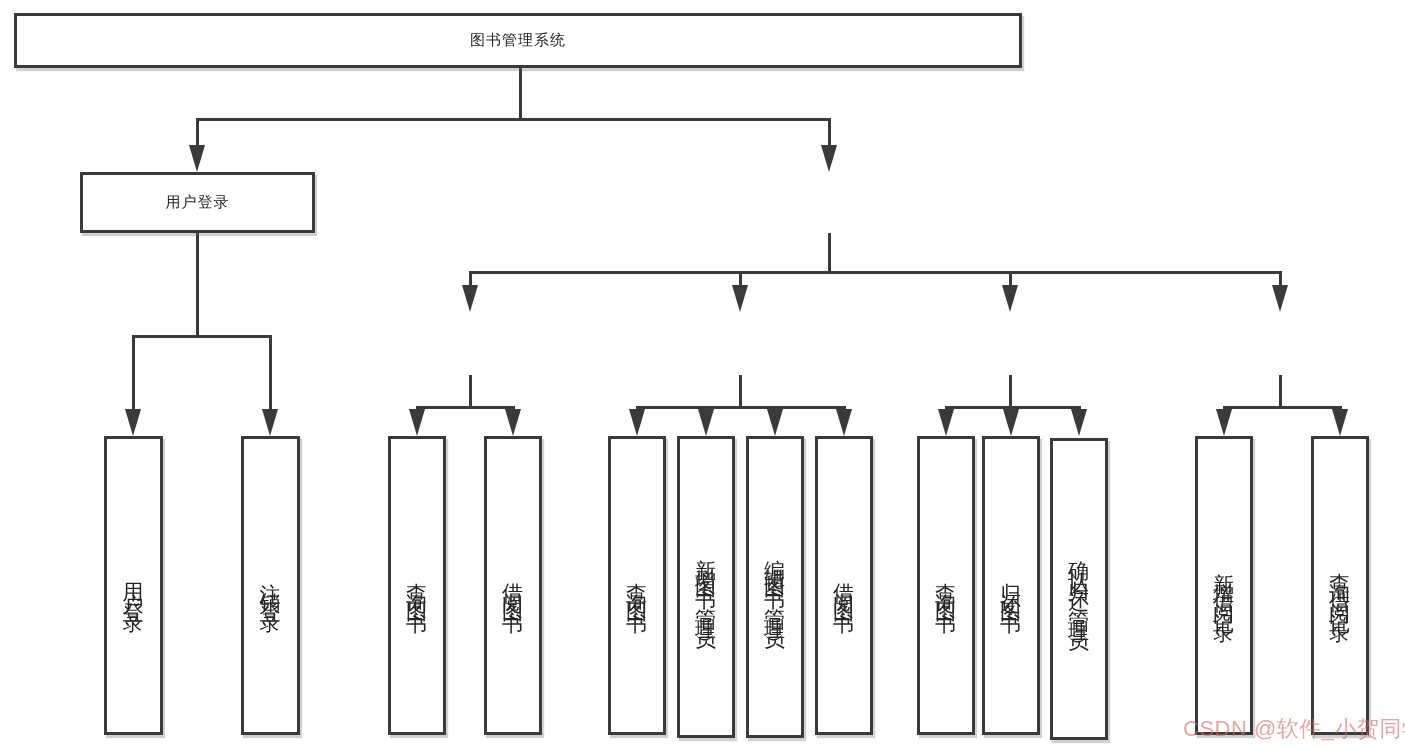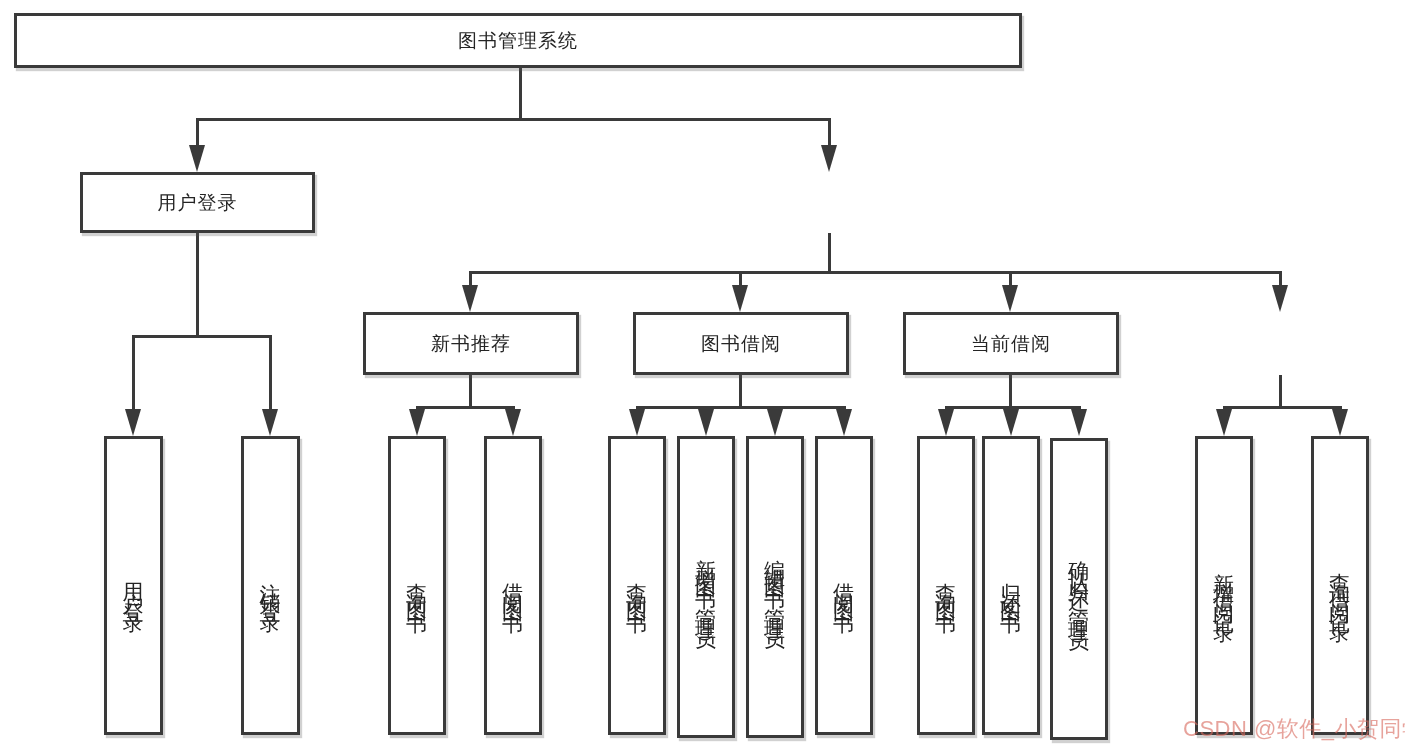--- a/index.html
+++ b/index.html
@@ -14,21 +14,21 @@
     font-family:"Liberation Sans","DejaVu Sans",sans-serif;
     overflow:hidden;
   }
   .box{
     position:absolute;box-sizing:border-box;
     border:3px solid var(--line);background:#fff;
     display:flex;align-items:center;justify-content:center;
     color:var(--text);
     box-shadow:2px 3px 1px rgba(90,90,90,0.28);
   }
-  .h-box{font-size:19px;letter-spacing:1px;}
+  .h-box{font-size:15px;letter-spacing:1px;}
   .v-box .vtext{
     writing-mode:vertical-rl;text-orientation:mixed;
     font-size:21px;letter-spacing:10px;line-height:1;
     color:var(--text);
   }
   .line{position:absolute;background:var(--line);}
   .arrowhead{
     position:absolute;width:0;height:0;
     border-left:8.5px solid transparent;
     border-right:8.5px solid transparent;
@@ -101,29 +101,20 @@
     </div>
 
   <div class="box h-box" style="left:14px;top:13px;width:1008px;height:55px;">
     <span>图书管理系统</span>
   </div>
 
   <div class="box h-box" style="left:80px;top:172px;width:235px;height:61px;">
     <span>用户登录</span>
   </div>
 
-  <div class="box h-box" style="left:363px;top:312px;width:216px;height:63px;">
-    <span>新书推荐</span>
-  </div>
-  <div class="box h-box" style="left:633px;top:312px;width:216px;height:63px;">
-    <span>图书借阅</span>
-  </div>
-  <div class="box h-box" style="left:903px;top:312px;width:216px;height:63px;">
-    <span>当前借阅</span>
-  </div>
 
   <div class="box v-box" style="left:104px;top:436px;width:59px;height:299px;">
     <span class="vtext">用户登录</span>
   </div>
   <div class="box v-box" style="left:241px;top:436px;width:59px;height:299px;">
     <span class="vtext">注销登录</span>
   </div>
 
   <div class="box v-box" style="left:388px;top:436px;width:58px;height:299px;">
     <span class="vtext">查询图书</span>

